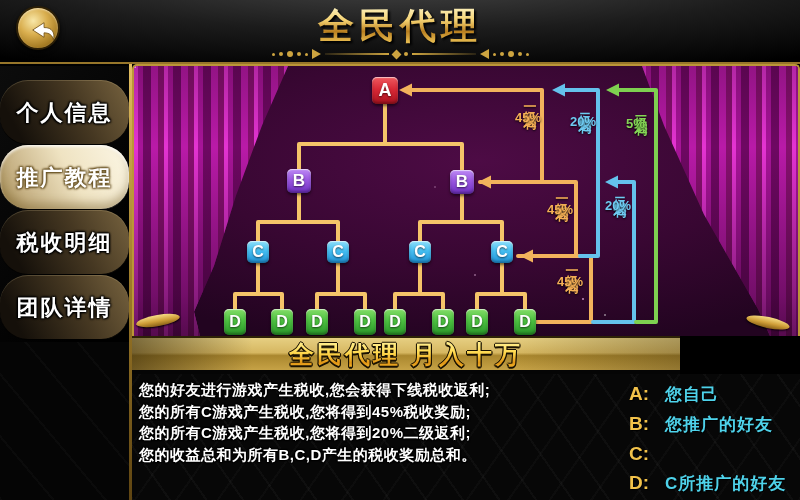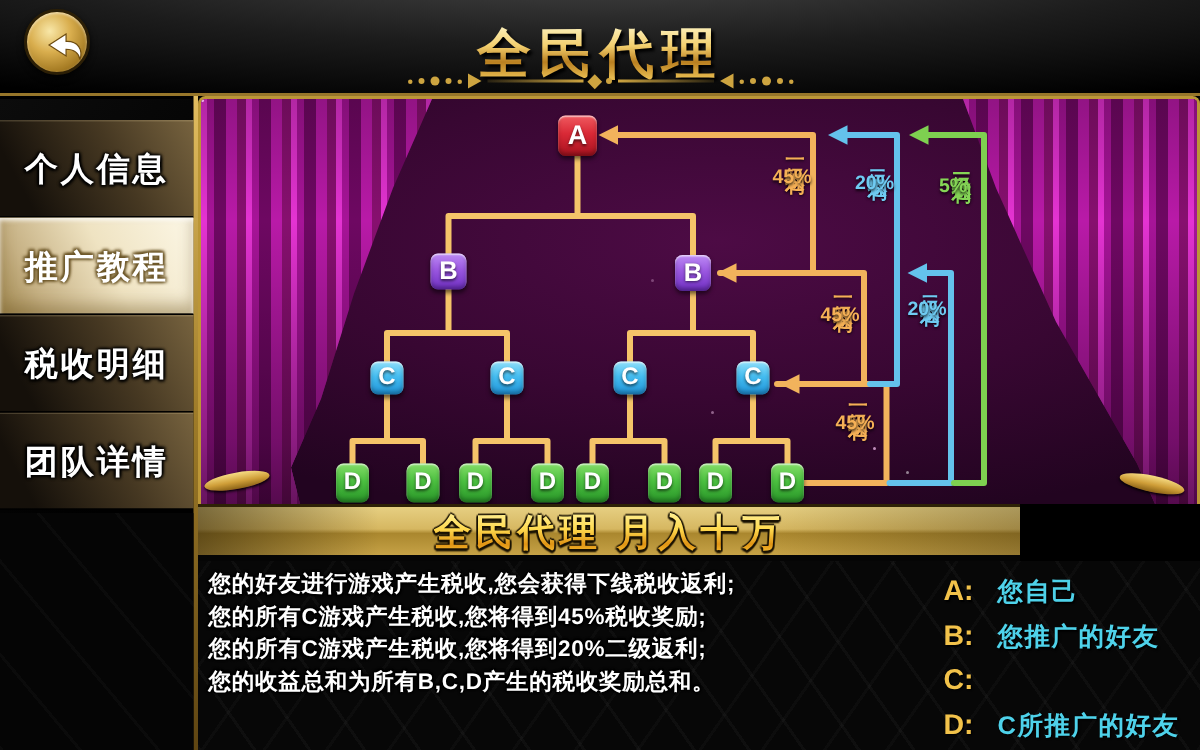--- a/index.html
+++ b/index.html
@@ -9,21 +9,21 @@
 
   
   .header { position:absolute; left:0; top:0; width:800px; height:64px;
     background:radial-gradient(ellipse 90% 160% at 50% -40%, #4a4a4a 0%, #1c1c1c 55%, #000 100%);
     border-bottom:2px solid #97762a; }
   .back-btn { position:absolute; left:16px; top:6px; width:44px; height:44px; border-radius:50%;
     background:radial-gradient(circle at 38% 32%, #f8e7a8 0%, #d9ae4e 38%, #a67c24 72%, #6d4c10 100%);
     border:2px solid #2c1f06; box-shadow:0 2px 5px rgba(0,0,0,.8), inset 0 1px 2px rgba(255,255,255,.6);
     cursor:pointer; }
   .back-btn svg { position:absolute; left:5px; top:5px; }
-  .title { position:absolute; left:0; right:0; top:12px; text-align:center;
+  .title { position:absolute; left:0; right:0; top:2px; text-align:center;
     font-size:36px; font-weight:bold; letter-spacing:5px;
     background:linear-gradient(180deg,#fdf4c4 8%, #f3cf6e 38%, #b97f20 60%, #e8bc50 82%, #8a5d14 100%);
     -webkit-background-clip:text; background-clip:text; color:transparent;
     filter:drop-shadow(2px 2px 1px #000); }
   .orn { position:absolute; left:0; right:0; top:49px; display:flex; align-items:center; justify-content:center; gap:4px; }
   .orn-dot { border-radius:50%; background:#cda440; }
   .d3{width:3px;height:3px;} .d4{width:4px;height:4px;} .d6{width:6px;height:6px;}
   .tri-r { width:0;height:0;border-top:5px solid transparent;border-bottom:5px solid transparent;border-left:9px solid #cda440; }
   .tri-l { width:0;height:0;border-top:5px solid transparent;border-bottom:5px solid transparent;border-right:9px solid #cda440; }
   .orn-line { width:64px; height:2px; background:linear-gradient(90deg, rgba(205,164,64,.15), #cda440); }
@@ -33,21 +33,21 @@
   
   .sidebar { position:absolute; left:0; top:66px; width:129px; height:434px;
     background:linear-gradient(125deg,#0c0c0c 0%, #000 60%),#000; padding-top:14px;
     background-blend-mode:screen; }
   .side-divider { position:absolute; left:129px; top:64px; width:3px; height:436px;
     background:linear-gradient(180deg,#e2bd60 0%, #9d7a28 50%, #5f4512 100%); }
   .side-item { position:relative; height:65px; line-height:65px; text-align:center;
     font-size:22px; font-weight:bold; color:#fff; letter-spacing:2px; cursor:pointer;
     background:linear-gradient(242deg, #77633f 0%, #463822 40%, #15100a 85%);
     border-bottom:1px solid #000; box-shadow:inset 0 1px 0 rgba(255,235,180,.18);
-    text-shadow:1px 1px 2px #000, -1px -1px 2px #000, 1px -1px 2px #000, -1px 1px 2px #000; }
+    text-shadow:1px 1px 2px #000, -1px -1px 2px #000, 1px -1px 2px #000, -1px 1px 2px #000;border-radius:28px; }
   .side-item.active {
     background:linear-gradient(242deg, #fcf7e6 0%, #efe3c2 45%, #c6b184 80%, #a08850 100%);
     box-shadow:inset 0 2px 3px rgba(255,255,255,.8), inset 0 -6px 10px rgba(120,95,45,.45);
     text-shadow:1px 1px 2px #6b5526, -1px -1px 2px #6b5526, 1px -1px 2px #6b5526, -1px 1px 2px #6b5526; }
 
   
   .stage { position:absolute; left:132px; top:64px; width:668px; height:272px;
     background:radial-gradient(ellipse 75% 70% at 52% 35%, #4d0b45 0%, #380732 55%, #220420 100%);
     border:2px solid #bb9637; border-bottom:none; border-radius:5px 5px 0 0; overflow:hidden; }
   .curtain { position:absolute; top:0; height:100%;

